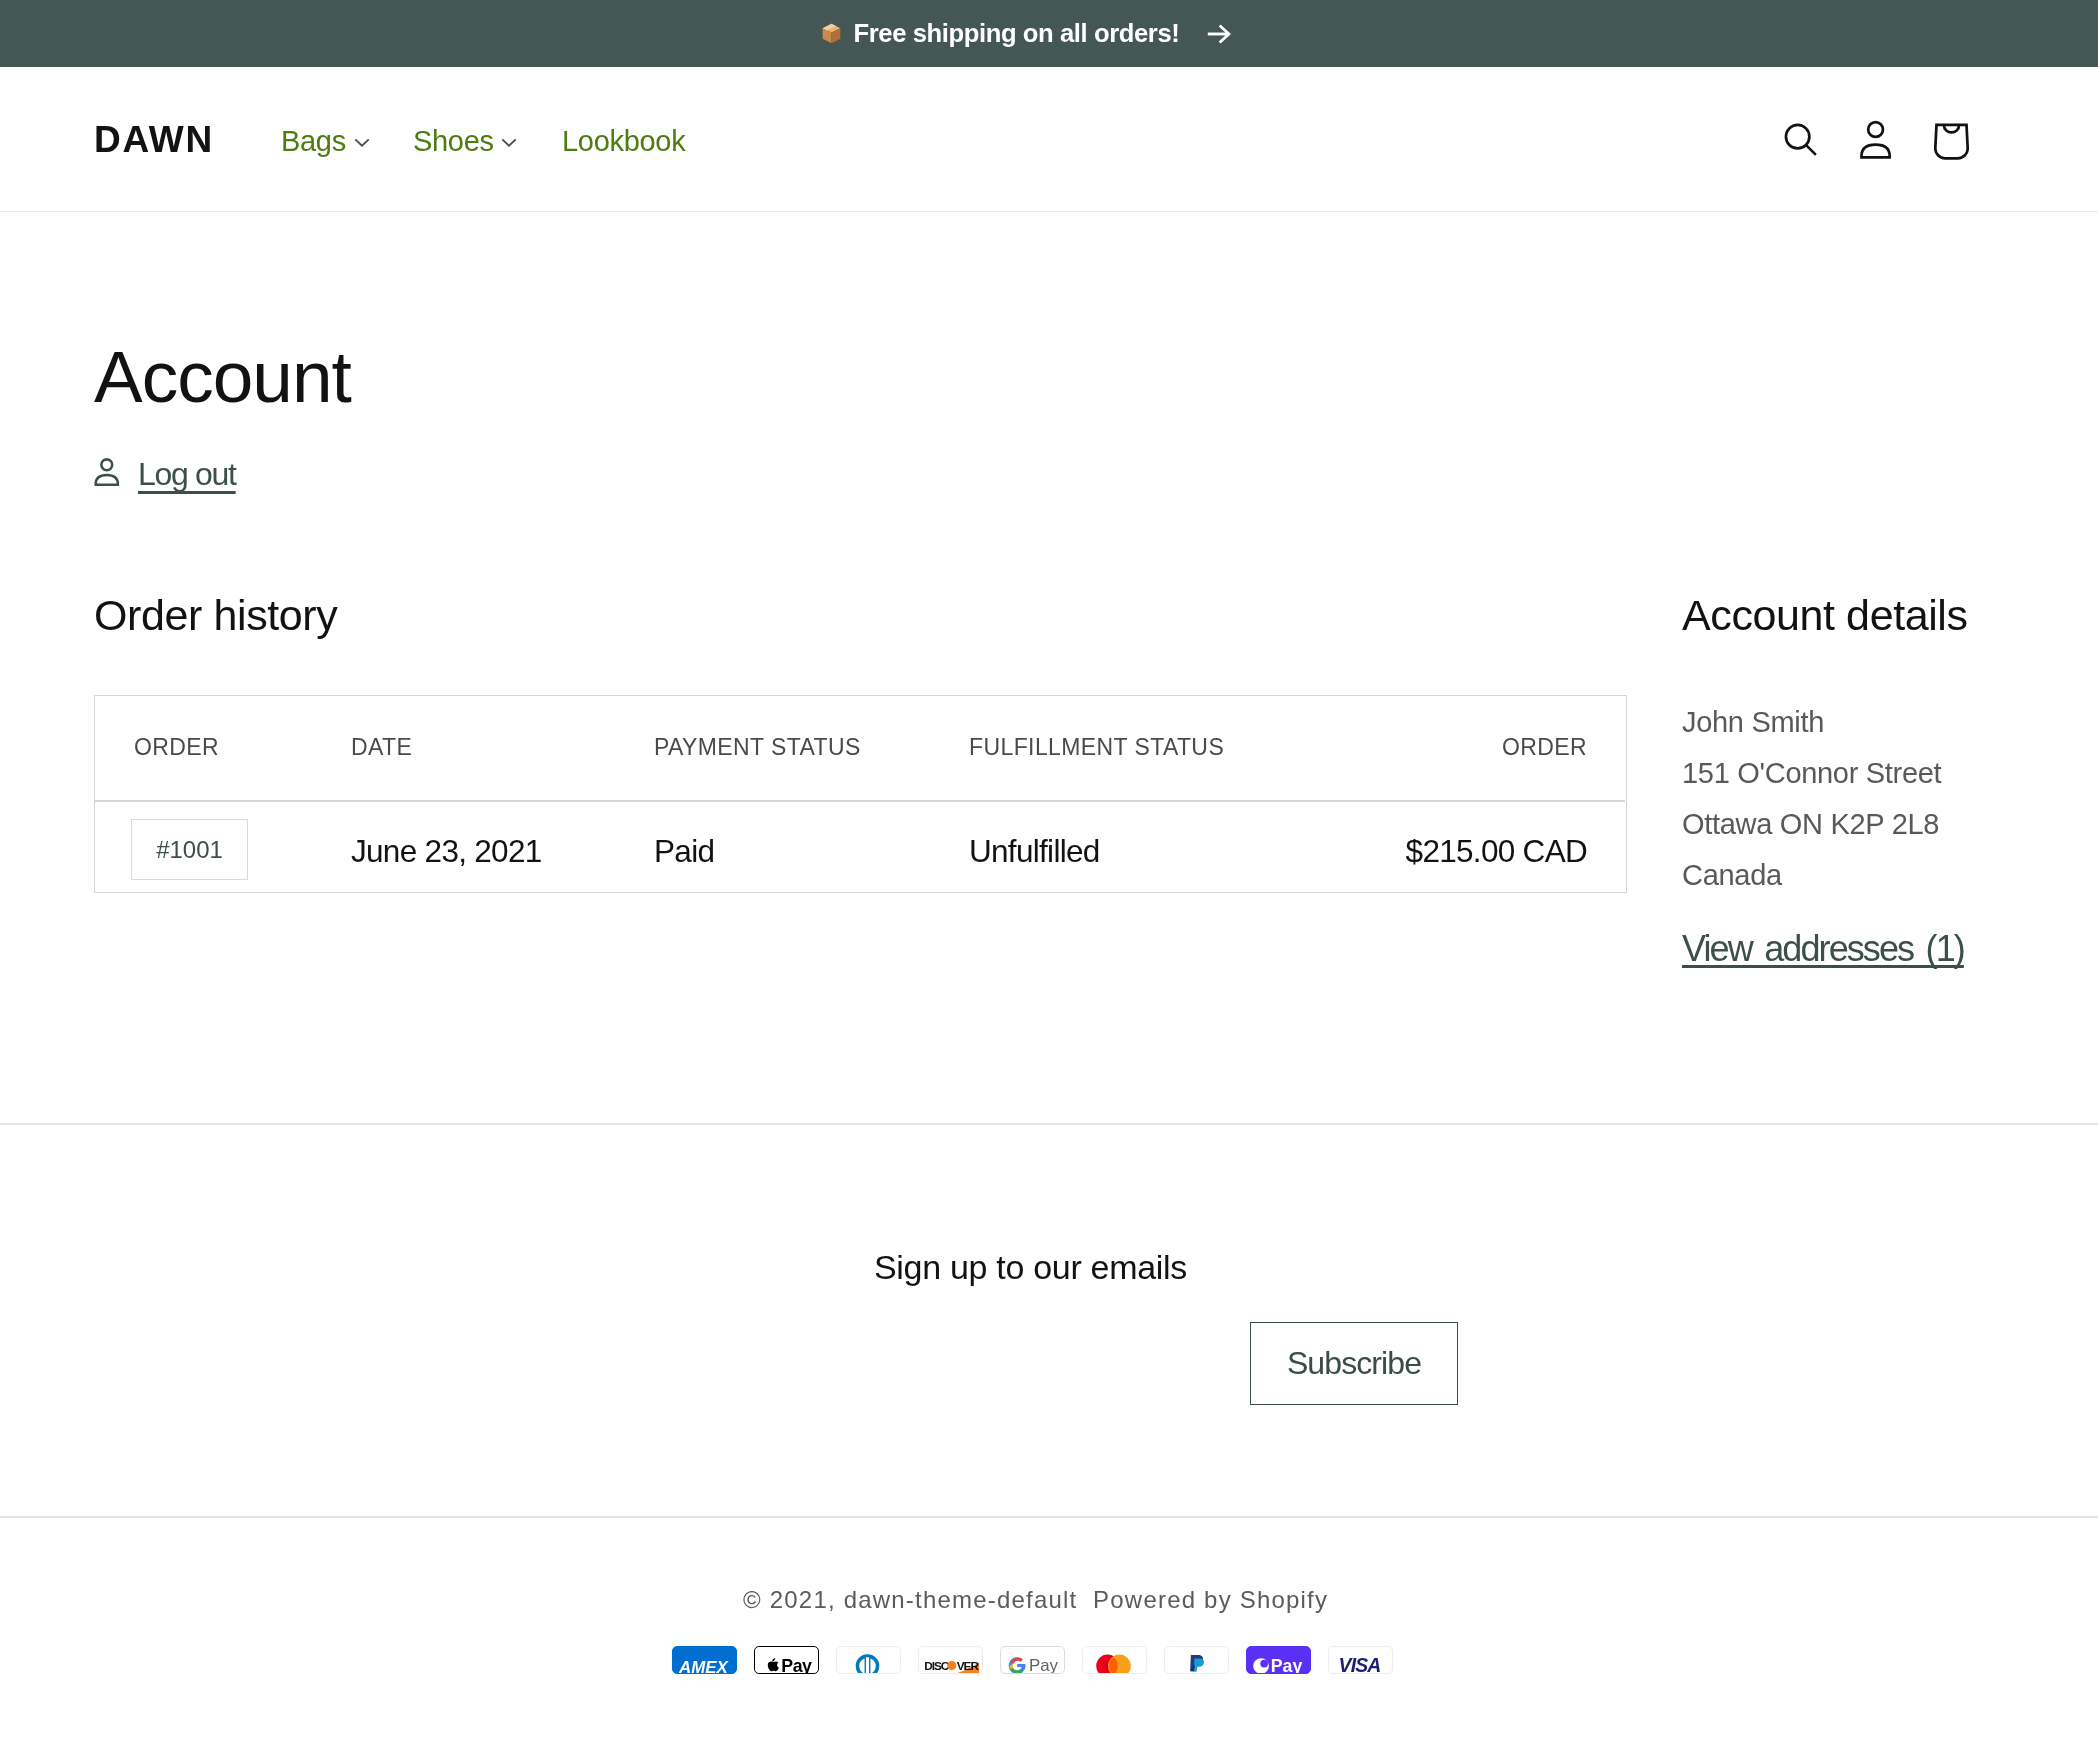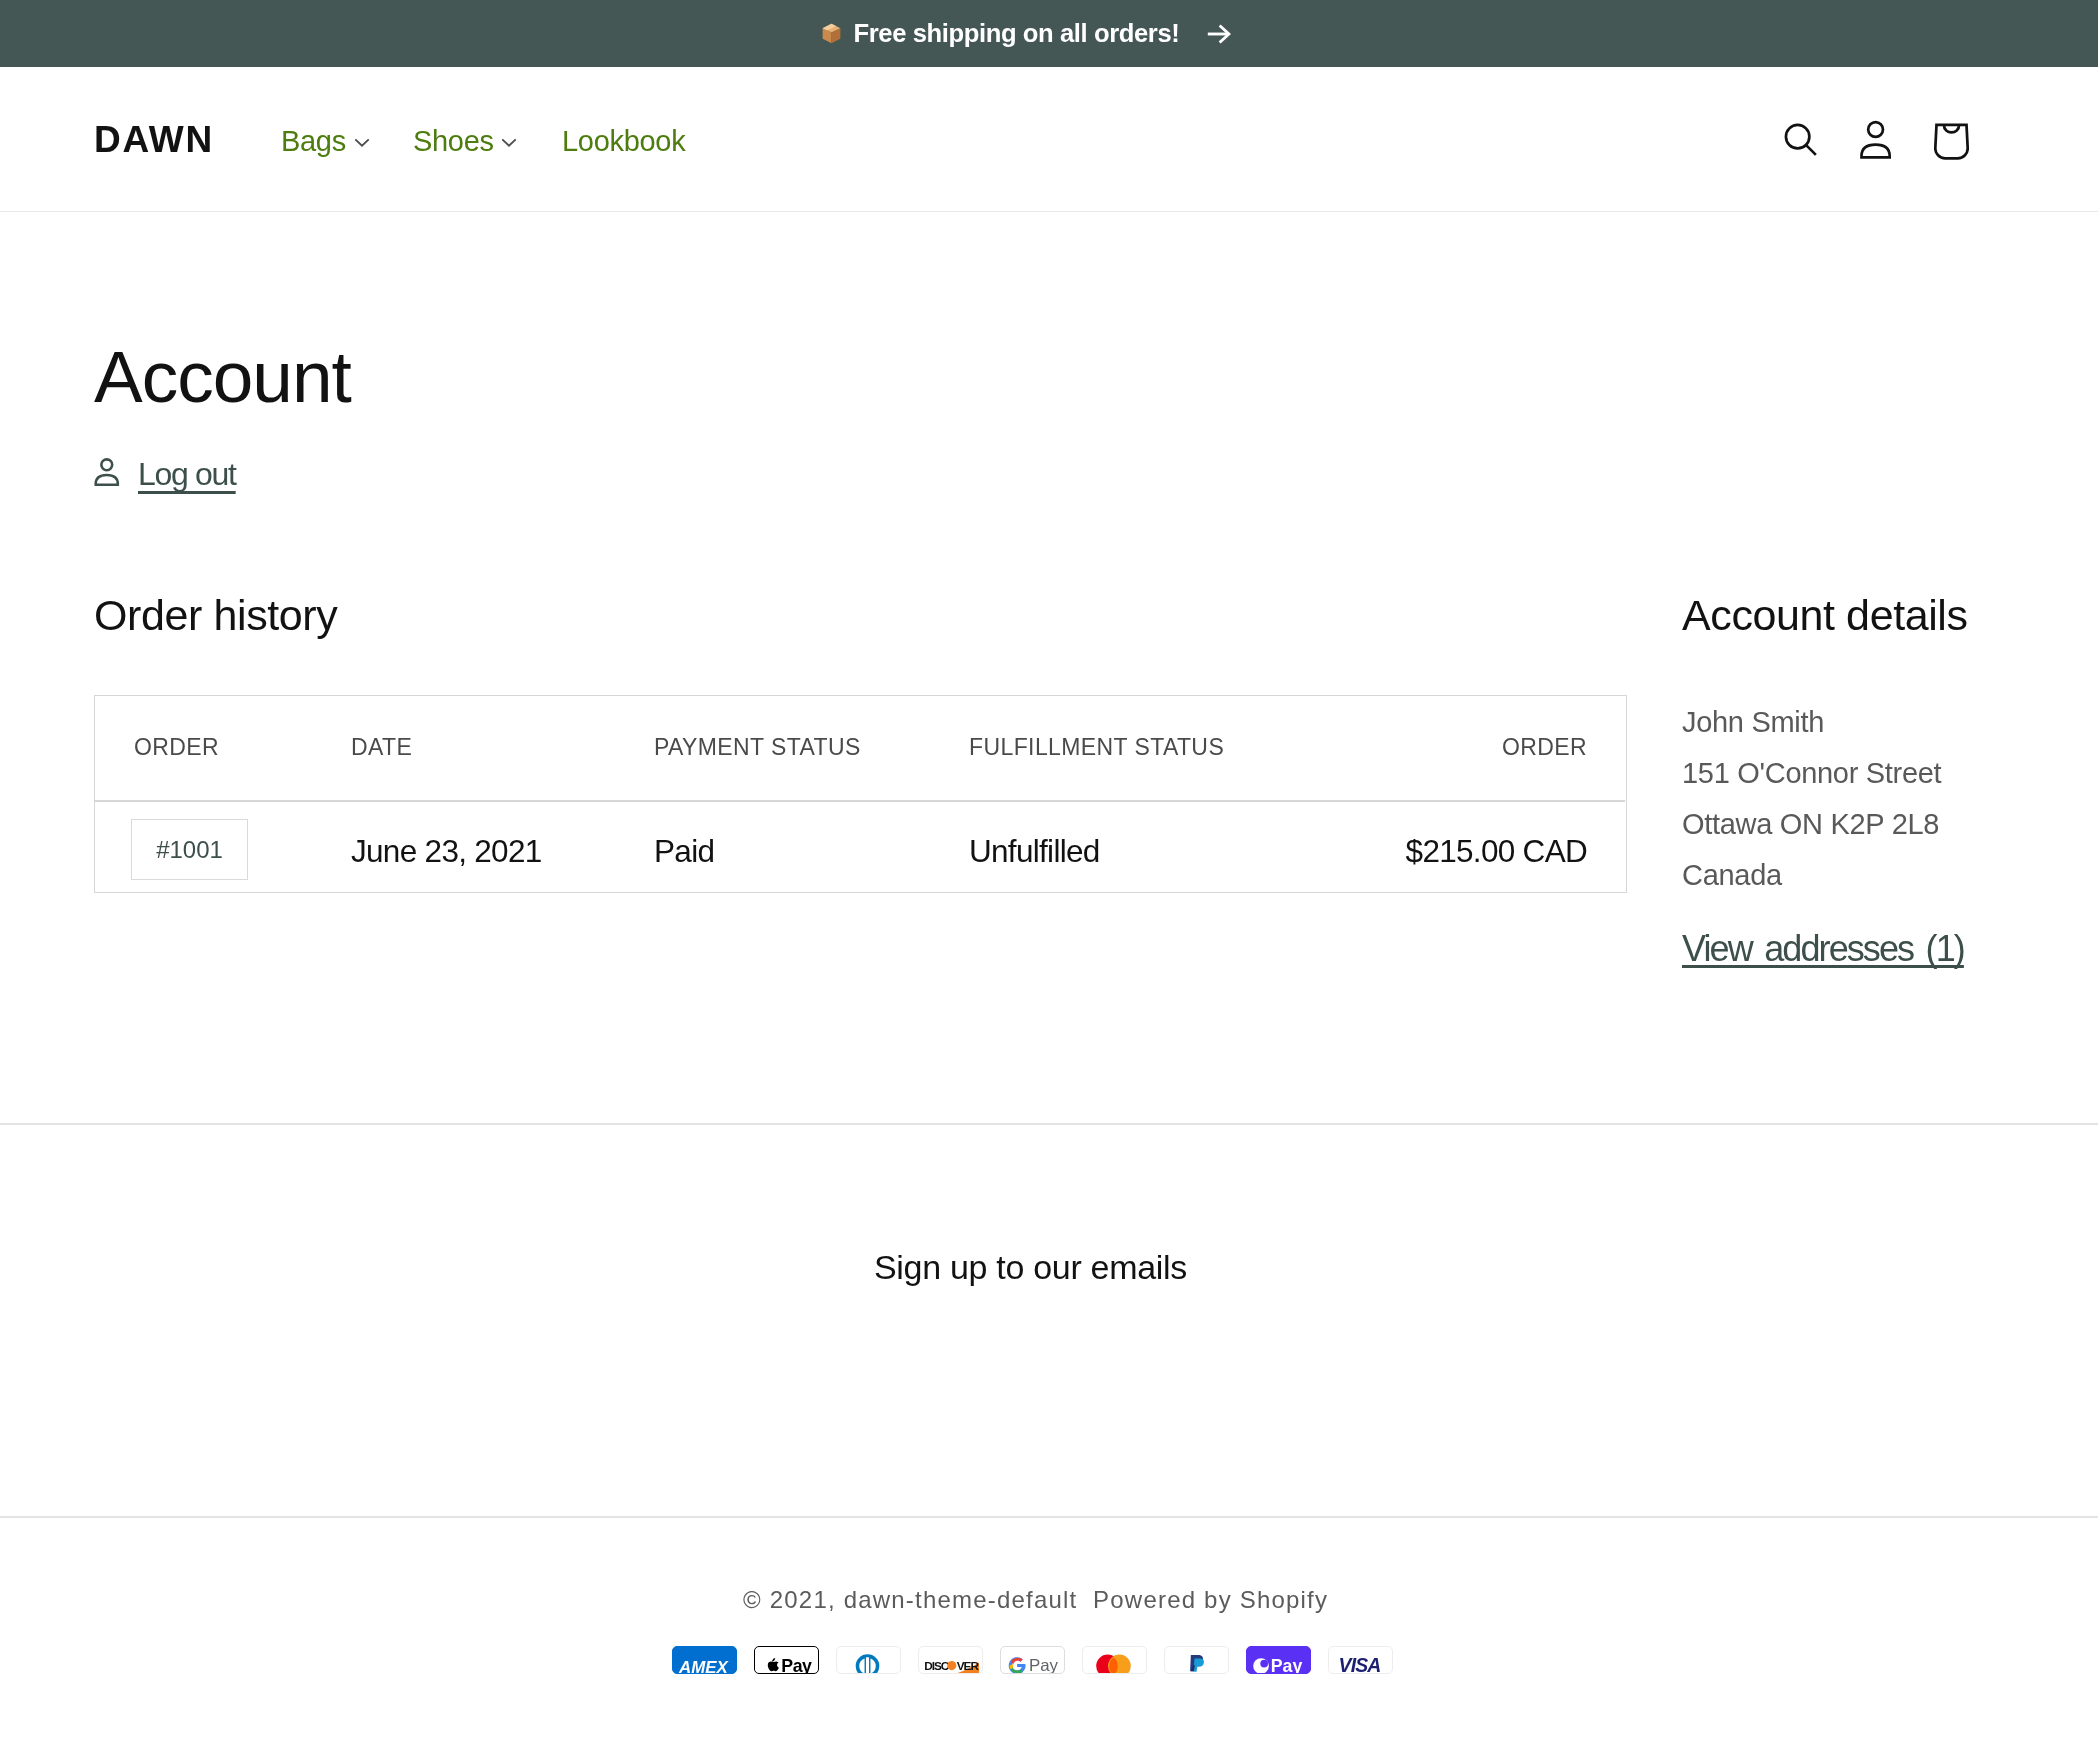--- a/index.html
+++ b/index.html
@@ -110,20 +110,21 @@
     <span class="td" style="left:559px;">Paid</span>
     <span class="td" style="left:874px;">Unfulfilled</span>
     <span class="td" style="right:39px;">$215.00 CAD</span>
   </div>
 
   <div id="addr">John Smith<br>151 O'Connor Street<br>Ottawa ON K2P 2L8<br>Canada</div>
   <div id="viewaddr"><a>View addresses (1)</a></div>
 
   <div id="fline1"></div>
   <div id="signup">Sign up to our emails</div>
+  <div id="subscribe">Subscribe</div>
   <div id="fline2"></div>
   <div id="copy">© 2021, dawn-theme-default&nbsp; Powered by Shopify</div>
 
   <div id="payrow">
     <div class="pay" style="background:#016fd0; border-color:#016fd0;">
       <svg width="61" height="38" viewBox="0 0 72 45">
           <text x="36" y="31" text-anchor="middle" font-family="Liberation Sans" font-size="20" font-weight="700" font-style="italic" fill="#fff" letter-spacing="0">AMEX</text>
         </svg>
     </div>
     <div class="pay" style="border-color:#000;">

